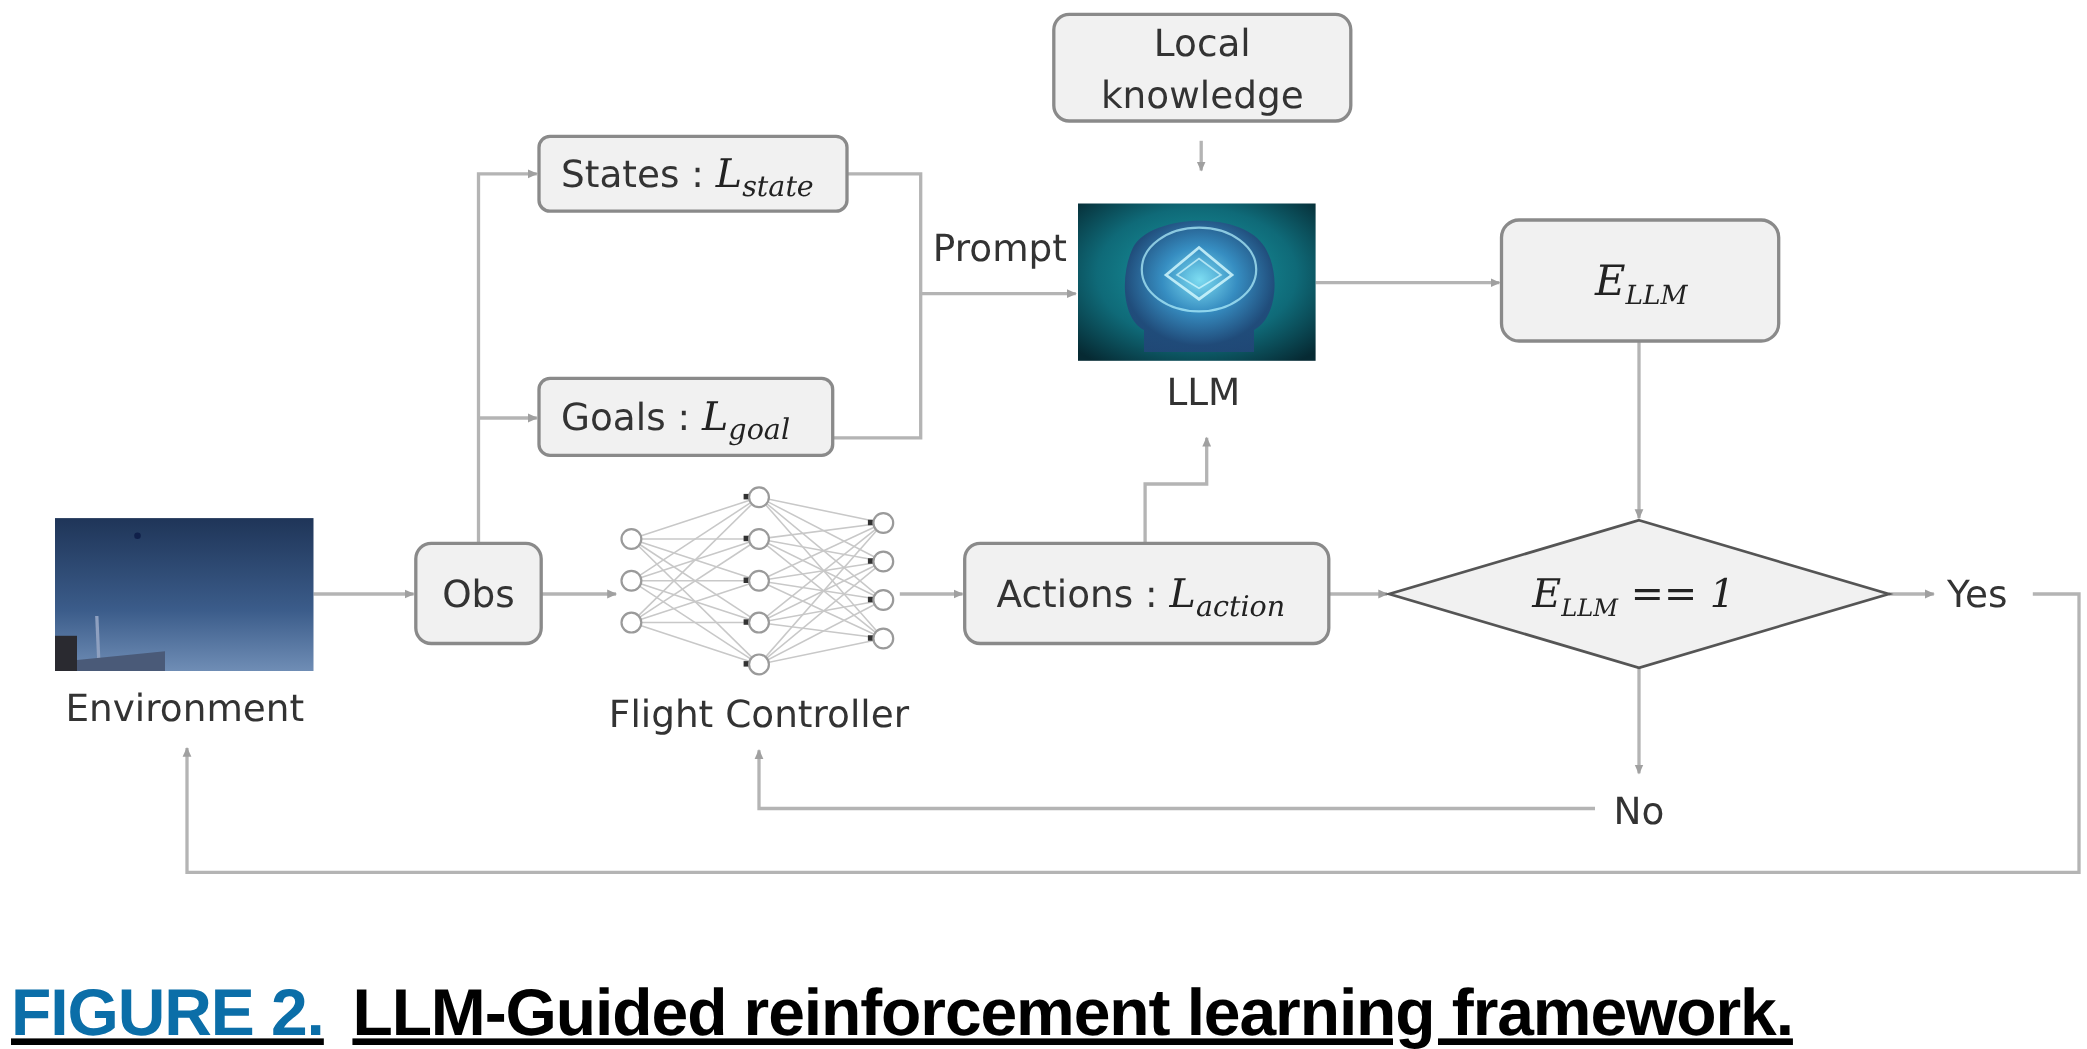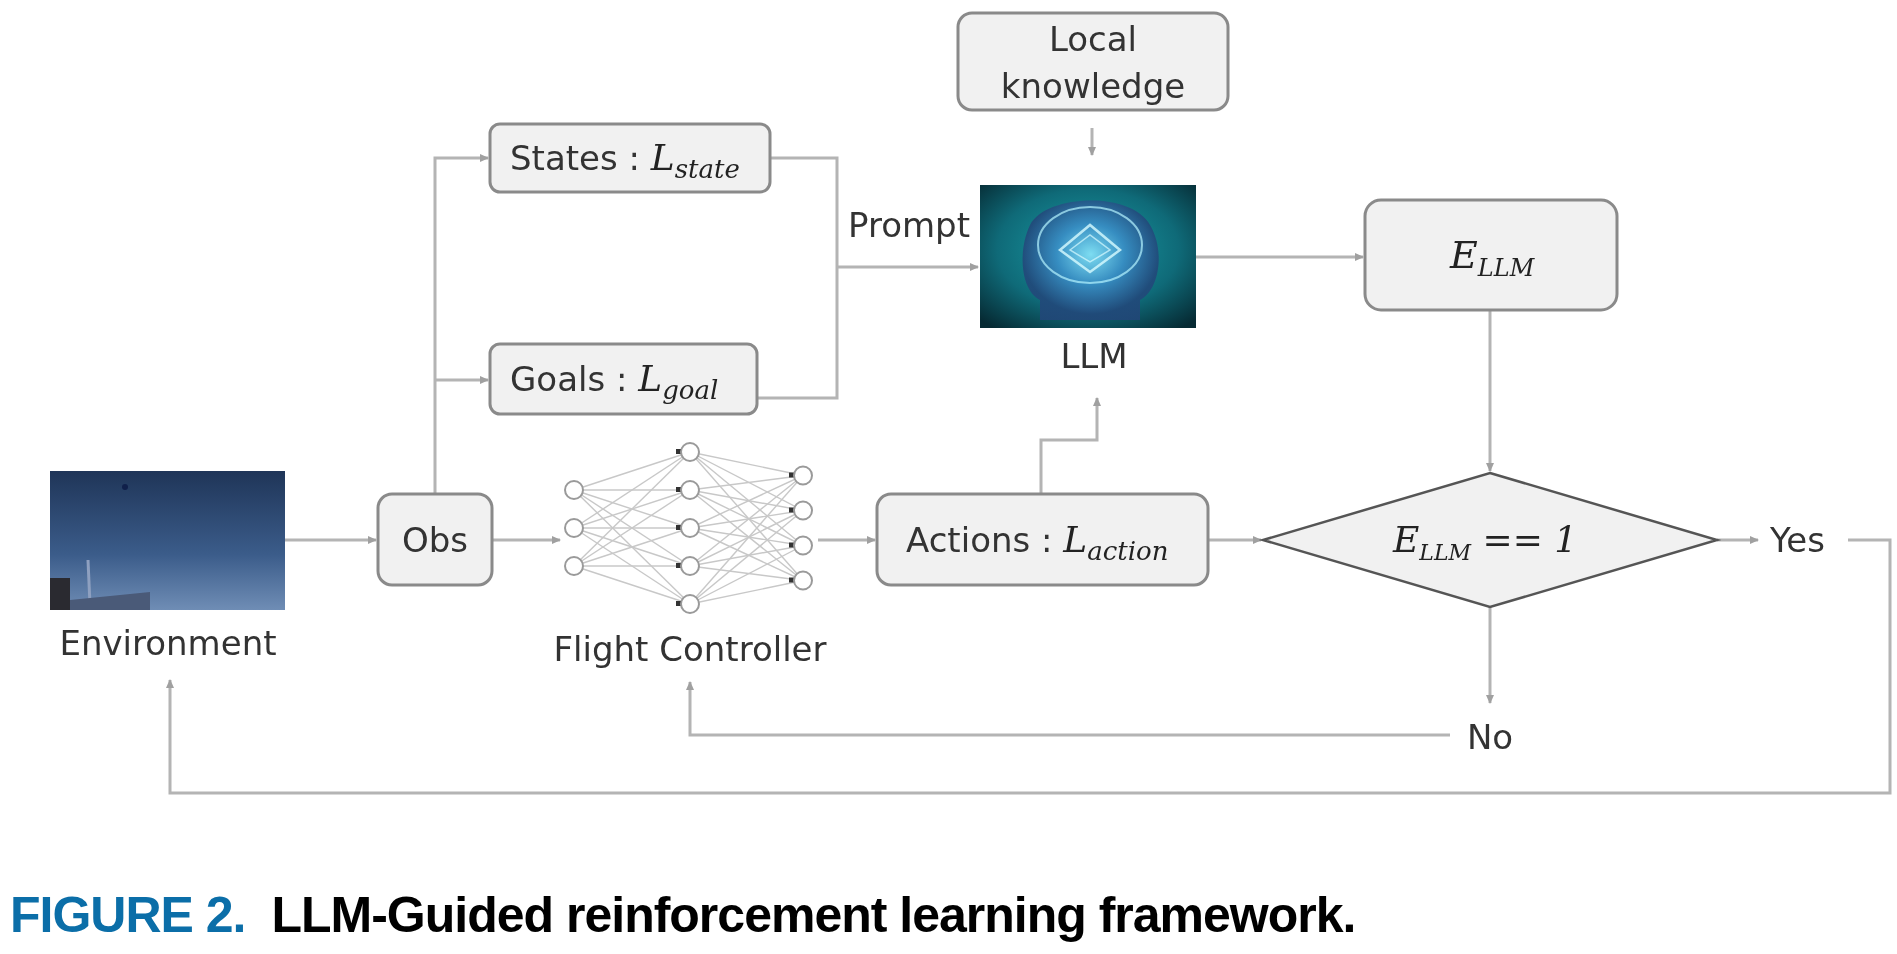--- a/index.html
+++ b/index.html
@@ -5,21 +5,21 @@
   html, body { margin: 0; padding: 0; background: #ffffff; }
   body { width: 1897px; height: 954px; position: relative; overflow: hidden; font-family: "DejaVu Sans", sans-serif; }
   svg#diagram { position: absolute; left: 0; top: 0; }
   .box { fill: #f1f1f1; stroke: #8a8a8a; stroke-width: 3; }
   .conn { fill: none; stroke: #b4b4b4; stroke-width: 3; }
   .lbl { font-family: "DejaVu Sans", sans-serif; font-size: 34px; fill: #333333; }
   .math { font-family: "DejaVu Serif", serif; font-style: italic; fill: #222222; }
   .nn-edge { stroke: #c8c8c8; stroke-width: 1.4; }
   .nn-node { fill: #ffffff; stroke: #9a9a9a; stroke-width: 2; }
   .nn-dot { fill: #333333; }
-  #caption { position: absolute; left: 10px; top: 886px; font-family: "Liberation Sans", sans-serif; font-weight: bold; font-size: 50px; white-space: nowrap; letter-spacing: -1px; }
+  #caption { position: absolute; left: 10px; top: 886px; font-family: "Liberation Sans", sans-serif; font-weight: bold; font-size: 60px; white-space: nowrap; letter-spacing: -1px; text-decoration: underline; }
   #caption .fig { color: #0b6ea8; margin-right: 26px; }
   #caption .txt { color: #000000; }
 </style>
 </head>
 <body>
 
 <svg id="diagram" width="1897" height="954" viewBox="0 0 1897 954">
   <defs>
     <marker id="arr" markerWidth="10" markerHeight="10" refX="8" refY="5" orient="auto" markerUnits="userSpaceOnUse">
       <path d="M0,1 L9,5 L0,9 Z" fill="#a0a0a0"></path>

